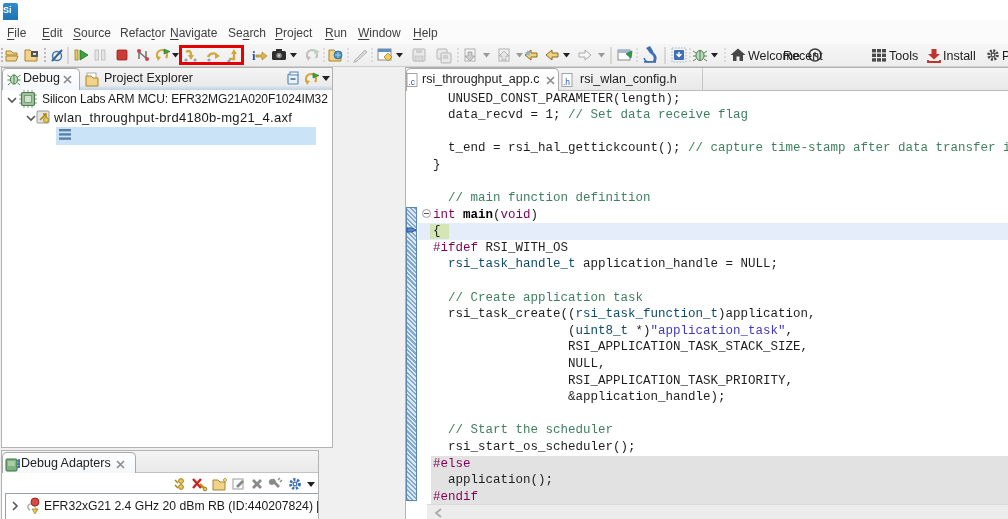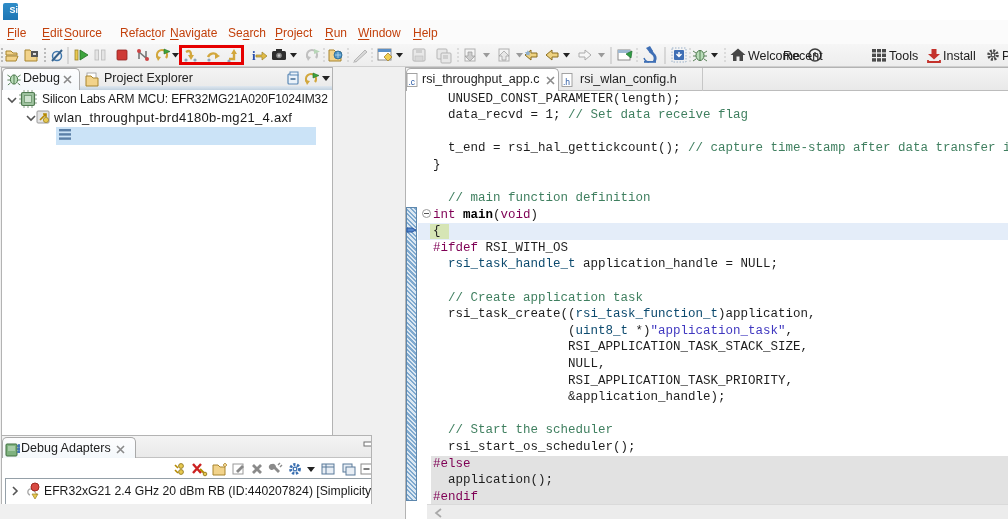--- a/index.html
+++ b/index.html
@@ -1,62 +1,62 @@
 <!DOCTYPE html>
 <html><head>
 <meta charset="utf-8">
 <style>
 *{margin:0;padding:0;box-sizing:border-box}
 html,body{width:1008px;height:519px;overflow:hidden}
 body{font-family:"Liberation Sans",sans-serif;background:#f0f0f0;position:relative;color:#1a1a1a}
 .abs{position:absolute}
 
 #titlebar{position:absolute;left:0;top:0;width:1008px;height:20px;background:#ffffff}
-#silogo{position:absolute;left:3px;top:3px;width:15px;height:27px;background:linear-gradient(#2e8cc8,#1468a8);border-radius:2px;color:#fff;font-size:9px;font-weight:bold;text-align:right;line-height:15px}
+#silogo{position:absolute;left:3px;top:3px;width:15px;height:27px;background:linear-gradient(#2e8cc8,#1468a8);border-radius:2px;color:#fff;font-size:9px;font-weight:bold;text-align:left;line-height:15px}
 #title{position:absolute;left:23px;top:3px;font-size:12.4px;color:#111;white-space:nowrap}
 
 #menubar{position:absolute;left:0;top:20px;width:1008px;height:24px;background:#fbfbfb}
-.mi{position:absolute;top:6px;font-size:12px;color:#c2410c;white-space:nowrap}
+.mi{position:absolute;top:6px;font-size:12px;color:#404040;white-space:nowrap}
 .mi u{text-decoration:underline;text-underline-offset:2px}
 
 #toolbar{position:absolute;left:0;top:44px;width:1008px;height:23px;background:linear-gradient(#f6f6f6,#ededed);border-bottom:1px solid #cfcfcf}
 #toolbar svg{position:absolute;top:0;left:0}
 .tdot{position:absolute;top:4px;width:2px;height:15px;background-image:repeating-linear-gradient(#bbb 0 2px,transparent 2px 4px)}
 .tlabel{position:absolute;top:4.5px;font-size:12.5px;color:#1c1c1c;white-space:nowrap}
 #redbox{position:absolute;left:179px;top:1px;width:65px;height:20px;border:3px solid #e60000}
 
 .panel{position:absolute;background:#fff;border:1px solid #b3b3b3}
 .tabbar{position:absolute;left:0;top:0;width:100%;background:linear-gradient(#f4f4f4,#e9e9e9)}
 .tab{position:absolute;top:0;font-size:12.5px;color:#222;white-space:nowrap}
 .tabact{background:linear-gradient(#fdfdfe,#f4f8fb);border:1px solid #a9a9a9;border-bottom:none;border-radius:5px 5px 0 0}
 
 #lt{left:1px;top:67px;width:332px;height:381px;overflow:hidden}
 #lt .tabbar{height:22px;border-bottom:1px solid #c2c2c2}
 
-#lb{left:1px;top:435px;width:371px;height:69px;overflow:hidden;border-bottom:none}
+#lb{left:1px;top:450px;width:318px;height:69px;overflow:hidden;border-bottom:none}
 
 #ed{left:405px;top:67px;width:603px;height:452px;overflow:hidden;border-right:none;border-bottom:none}
 
 #code{position:absolute;left:27px;top:22.5px;font-family:"Liberation Mono",monospace;font-size:12.5px;line-height:16.6px;white-space:pre;color:#1e1e1e}
 #code .c{color:#3F7F5F}
 #code .k{color:#7F0055;font-weight:normal}
 #code .t{color:#0c4a6e}
 #code .s{color:#4038c0}
 #code b{font-weight:bold;color:#000}
 .trow{position:absolute;font-size:12.5px;color:#1a1a1a;white-space:nowrap}
 </style>
 </head>
 <body>
 <div id="titlebar">
   <div id="silogo">Si</div>
 </div>
 <div id="menubar">
   <div class="mi" style="left:7px"><u>F</u>ile</div>
   <div class="mi" style="left:42px"><u>E</u>dit</div>
-  <div class="mi" style="left:64px"><u>S</u>ource</div>
+  <div class="mi" style="left:73px"><u>S</u>ource</div>
   <div class="mi" style="left:120px">Refac<u>t</u>or</div>
   <div class="mi" style="left:170px"><u>N</u>avigate</div>
   <div class="mi" style="left:228px">Se<u>a</u>rch</div>
   <div class="mi" style="left:275px"><u>P</u>roject</div>
   <div class="mi" style="left:325px"><u>R</u>un</div>
   <div class="mi" style="left:358px"><u>W</u>indow</div>
   <div class="mi" style="left:413px"><u>H</u>elp</div>
 </div>
 <div id="toolbar">
   <svg width="1008" height="23" style="position:absolute;left:0;top:0">

